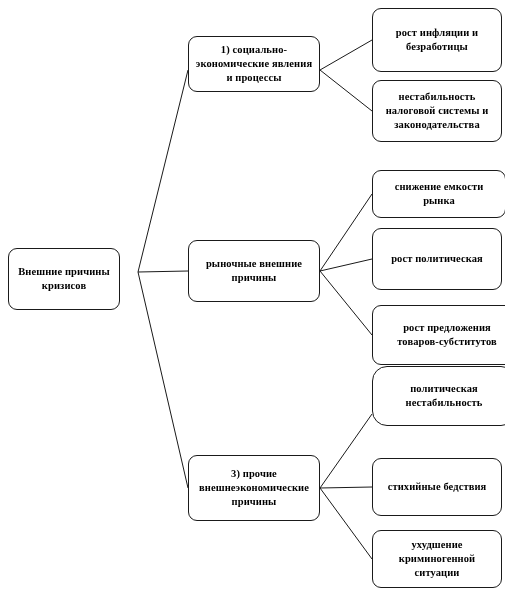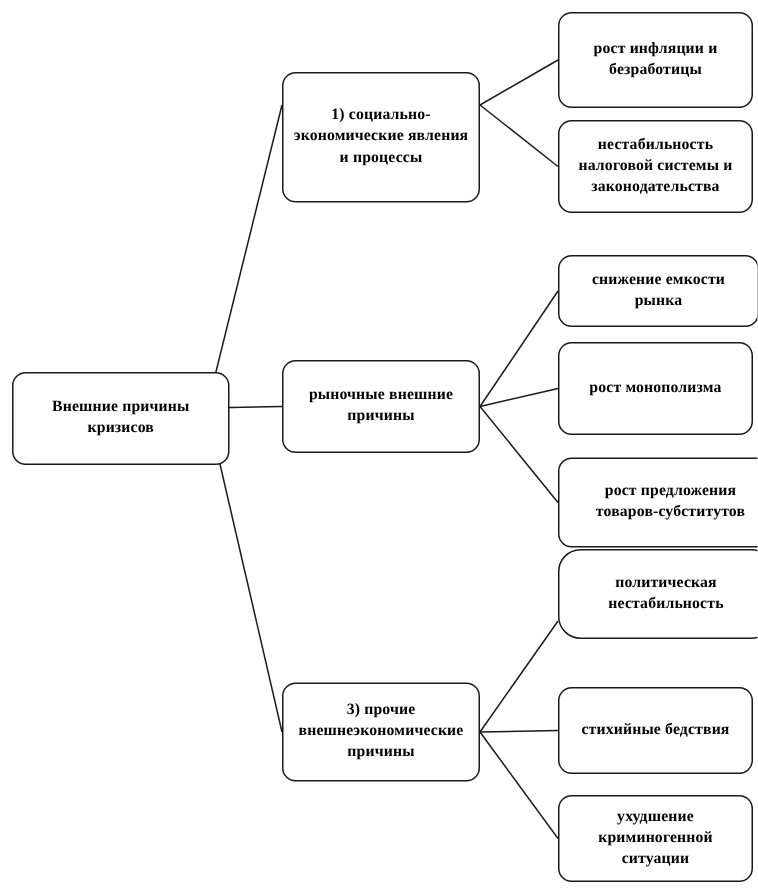--- a/index.html
+++ b/index.html
@@ -68,25 +68,25 @@
       <line x1="138" y1="272" x2="188" y2="271" stroke="#1a1a1a" stroke-width="1"></line>
       <line x1="320" y1="271" x2="372" y2="194" stroke="#1a1a1a" stroke-width="1"></line>
       <line x1="320" y1="271" x2="372" y2="259" stroke="#1a1a1a" stroke-width="1"></line>
       <line x1="320" y1="271" x2="372" y2="335" stroke="#1a1a1a" stroke-width="1"></line>
       <line x1="138" y1="272" x2="188" y2="488" stroke="#1a1a1a" stroke-width="1"></line>
       <line x1="320" y1="488" x2="372" y2="414" stroke="#1a1a1a" stroke-width="1"></line>
       <line x1="320" y1="488" x2="372" y2="487" stroke="#1a1a1a" stroke-width="1"></line>
       <line x1="320" y1="488" x2="372" y2="559" stroke="#1a1a1a" stroke-width="1"></line>
     </svg>
   <div id="node-layer">
-      <div class="node-box node-root" style="left: 8px; top: 248px; width: 145px; height: 62px;">
+      <div class="node-box node-root" style="left: 8px; top: 248px; width: 112px; height: 62px;">
         <div class="node-label">Внешние причины
 кризисов</div>
       </div>
-      <div class="node-box node-mid" style="left: 188px; top: 48px; width: 132px; height: 87px;">
+      <div class="node-box node-mid" style="left: 188px; top: 36px; width: 132px; height: 56px;">
         <div class="node-label">1) социально-
 экономические явления
 и процессы</div>
       </div>
       <div class="node-box node-leaf" style="left: 372px; top: 8px; width: 130px; height: 64px;">
         <div class="node-label">рост инфляции и
 безработицы</div>
       </div>
       <div class="node-box node-leaf" style="left: 372px; top: 80px; width: 130px; height: 62px;">
         <div class="node-label">нестабильность
@@ -94,21 +94,21 @@
 законодательства</div>
       </div>
       <div class="node-box node-mid" style="left: 188px; top: 240px; width: 132px; height: 62px;">
         <div class="node-label">рыночные внешние
 причины</div>
       </div>
       <div class="node-box node-leaf" style="left: 372px; top: 170px; width: 134px; height: 48px;">
         <div class="node-label">снижение емкости рынка</div>
       </div>
       <div class="node-box node-leaf" style="left: 372px; top: 228px; width: 130px; height: 62px;">
-        <div class="node-label">рост монополизма</div>
+        <div class="node-label">рост политическая</div>
       </div>
       <div class="node-box node-leaf" style="left: 372px; top: 305px; width: 150px; height: 60px;">
         <div class="node-label">рост предложения
 товаров-субститутов</div>
       </div>
       <div class="node-box node-mid" style="left: 188px; top: 455px; width: 132px; height: 66px; text-align: center;">
         <div class="node-label">3) прочие
 внешнеэкономические
 причины</div>
       </div>

